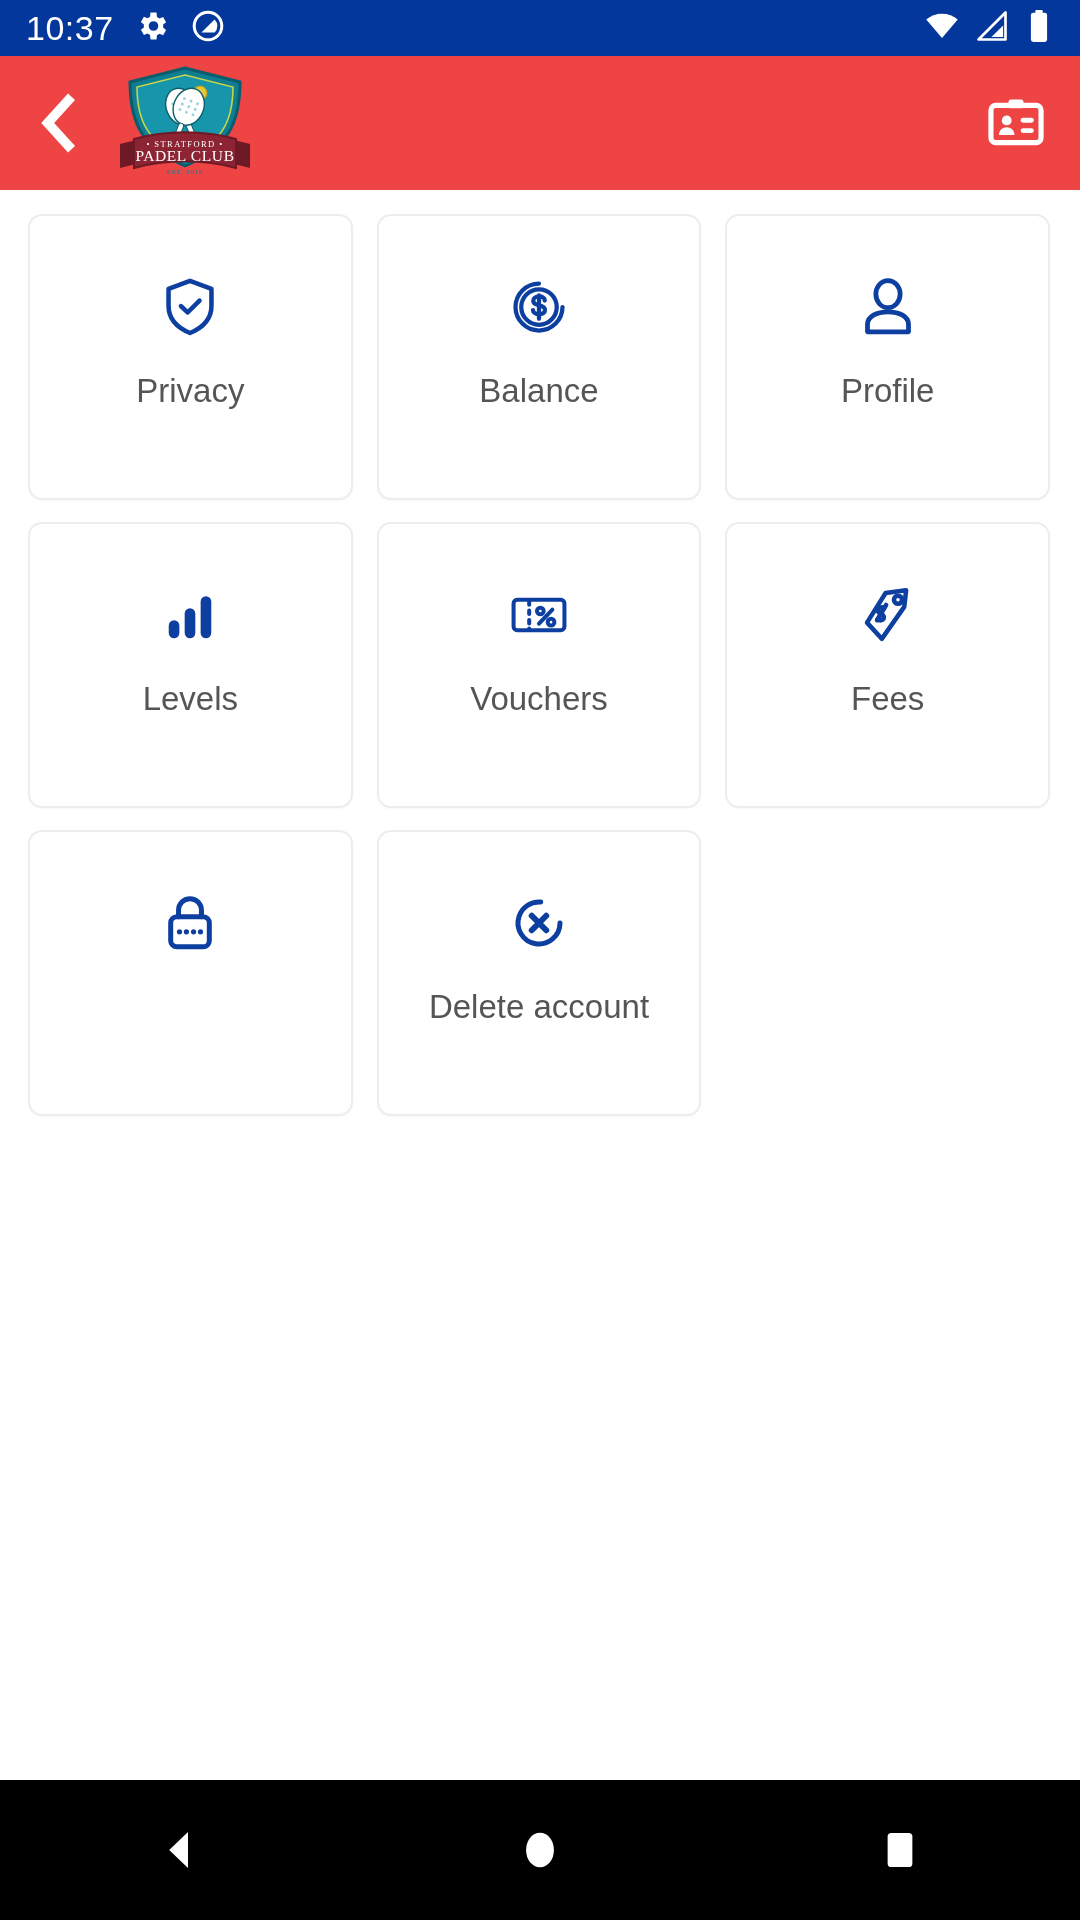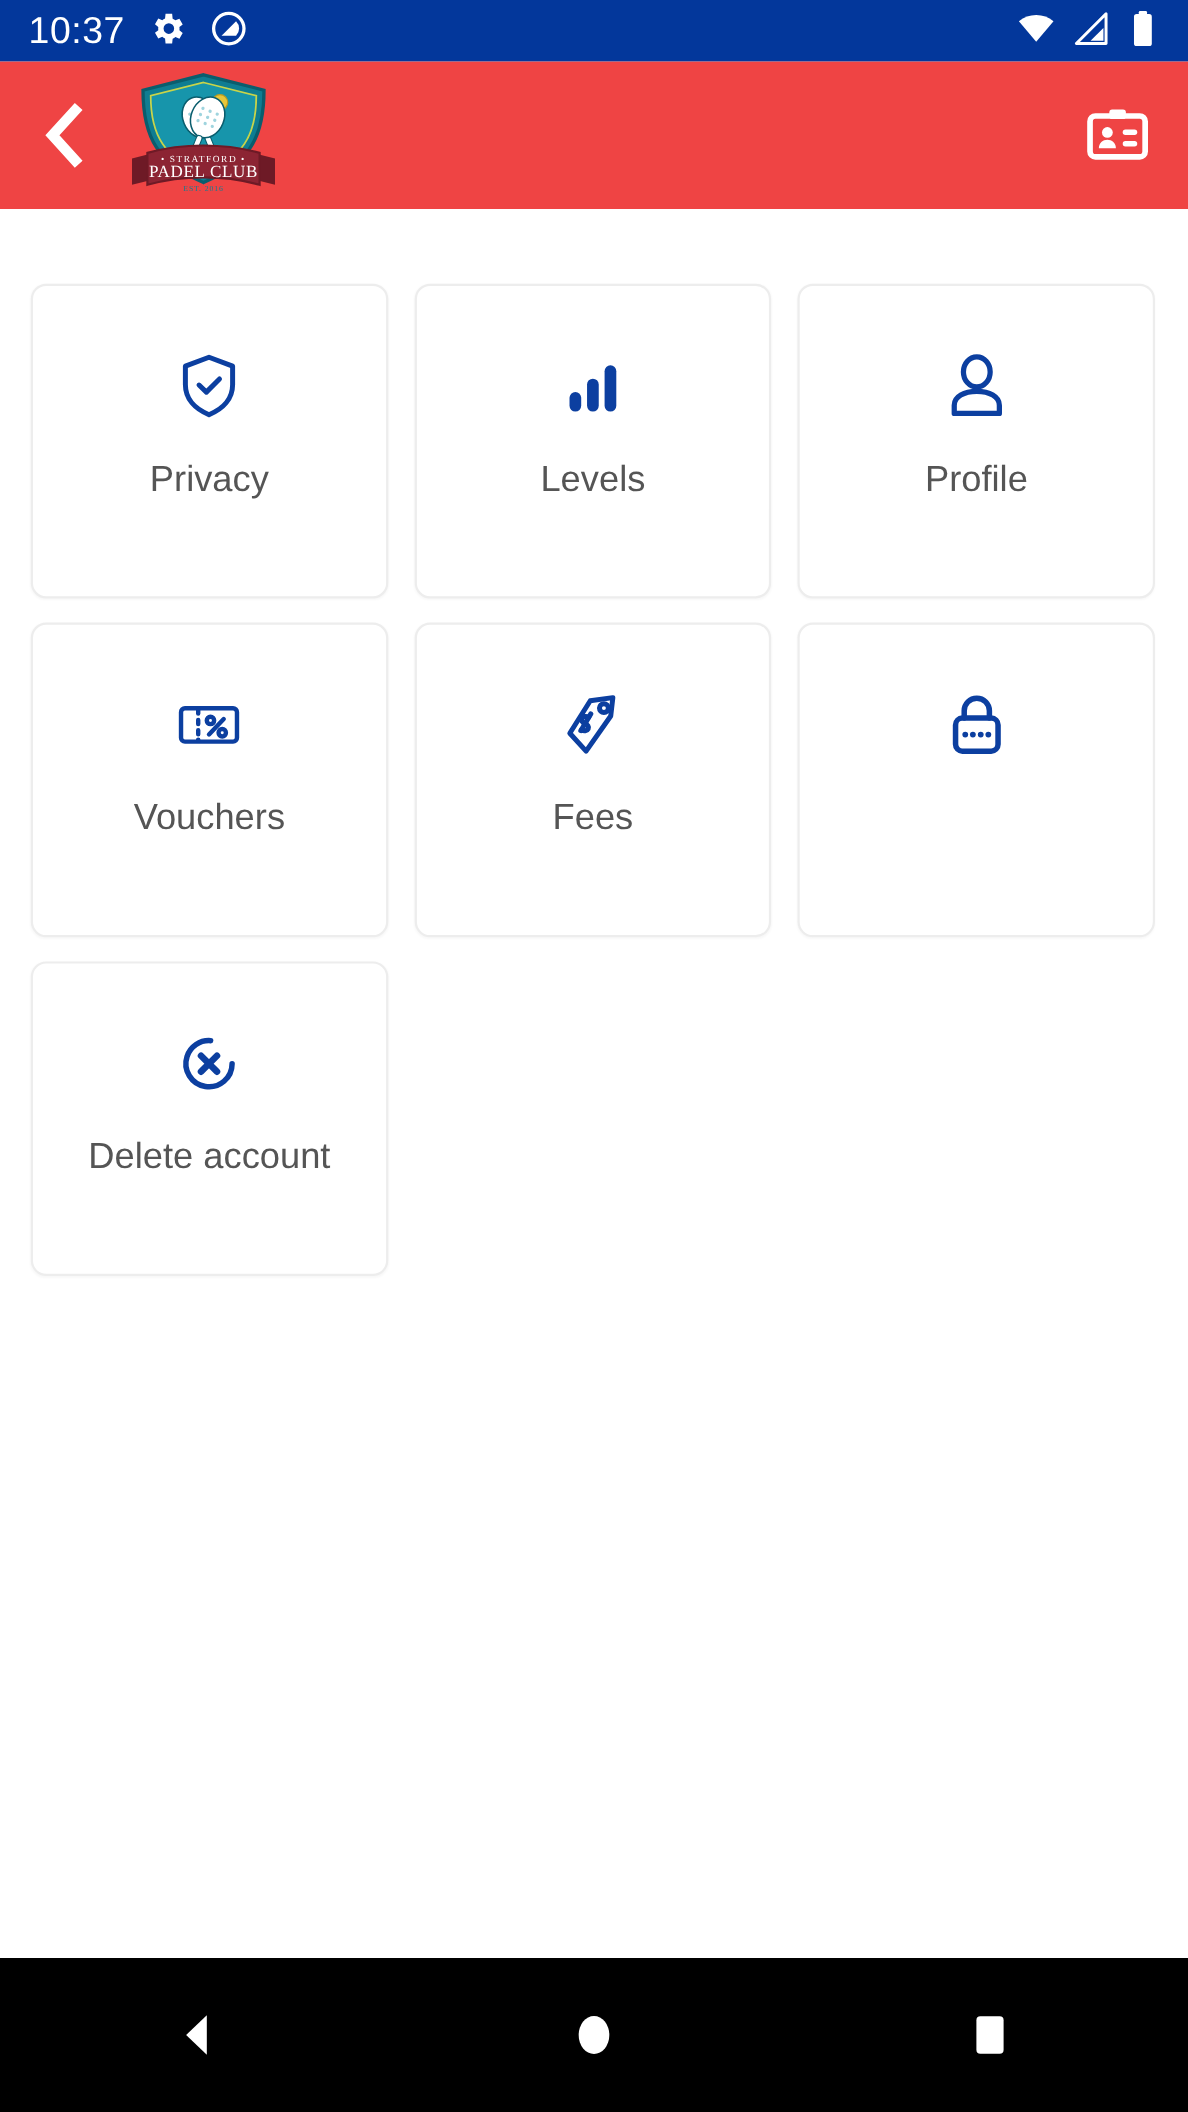--- a/index.html
+++ b/index.html
@@ -27,21 +27,21 @@
     height:134px; background:#ef4444;
     display:flex; align-items:center; padding:0 26px;
     flex:0 0 auto; position:relative;
   }
   .back-btn { width:64px; height:80px; display:flex; align-items:center; justify-content:center; }
   .logo-wrap { margin-left:24px; height:118px; display:flex; align-items:flex-start; }
   .appbar-actions { margin-left:auto; display:flex; align-items:center; }
   .idcard-btn { width:76px; height:76px; display:flex; align-items:center; justify-content:center; }
 
   
-  .content { flex:1 1 auto; background:#ffffff; padding:24px 30px 0 28px; overflow:hidden;margin-top:44px; }
+  .content { flex:1 1 auto; background:#ffffff; padding:24px 30px 0 28px; overflow:hidden; }
   .grid { display:grid; grid-template-columns:repeat(3, 1fr); gap:22px 24px; }
   .tile {
     background:#ffffff;
     border:2px solid #ededed;
     border-radius:14px;
     height:286px;
     display:flex; flex-direction:column; align-items:center;
     padding-top:58px;
     box-shadow:0 1px 2px rgba(0,0,0,0.03);
   }
@@ -181,41 +181,51 @@
       <div class="tile">
         <div class="tile-icon">
           <svg width="58" height="62" viewBox="0 0 24 26" fill="none" stroke="#0c3fa0" stroke-width="1.9" stroke-linecap="round" stroke-linejoin="round">
             <path d="M12 2 21 5.4v7.1c0 5.3-3.6 9.2-9 11.4-5.4-2.2-9-6.1-9-11.4V5.4z"></path>
             <path d="M8.2 12.6 11 15.3l5-5"></path>
           </svg>
         </div>
         <div class="tile-label">Privacy</div>
       </div>
 
-
+      <div class="tile">
+        <div class="tile-icon">
+          <svg width="60" height="60" viewBox="0 0 24 24" fill="none" stroke="#0c3fa0" stroke-width="1.7" stroke-linecap="round">
+            <circle cx="12" cy="12" r="7.1"></circle>
+            <circle cx="12" cy="12" r="9.4" stroke-dasharray="44 16"></circle>
+            <path d="M12 7.3v9.4M14.3 9.4c0-1-1-1.6-2.3-1.6s-2.3.7-2.3 1.7.9 1.5 2.3 1.8 2.4.8 2.4 1.9-1.1 1.7-2.4 1.7-2.4-.7-2.4-1.7"></path>
+          </svg>
+        </div>
+        <div class="tile-label">Balance</div>
+      </div>
+
+
+      <div class="tile">
+        <div class="tile-icon">
+          <svg width="56" height="62" viewBox="0 0 22 26" fill="none" stroke="#0c3fa0" stroke-width="2" stroke-linecap="round" stroke-linejoin="round">
+            <ellipse cx="11" cy="7.6" rx="5.1" ry="5.7"></ellipse>
+            <path d="M2.4 23.4v-3.1C2.4 17 6.2 15 11 15s8.6 2 8.6 5.3v3.1z"></path>
+          </svg>
+        </div>
+        <div class="tile-label">Profile</div>
+      </div>
 
       <div class="tile">
         <div class="tile-icon">
           <svg width="58" height="58" viewBox="0 0 24 24" fill="#0c3fa0">
             <rect x="3.2" y="14.2" width="4.4" height="7.4" rx="2.2"></rect>
             <rect x="9.8" y="9.2" width="4.4" height="12.4" rx="2.2"></rect>
             <rect x="16.4" y="4.2" width="4.4" height="17.4" rx="2.2"></rect>
           </svg>
         </div>
         <div class="tile-label">Levels</div>
-      </div>
-
-      <div class="tile">
-        <div class="tile-icon">
-          <svg width="56" height="62" viewBox="0 0 22 26" fill="none" stroke="#0c3fa0" stroke-width="2" stroke-linecap="round" stroke-linejoin="round">
-            <ellipse cx="11" cy="7.6" rx="5.1" ry="5.7"></ellipse>
-            <path d="M2.4 23.4v-3.1C2.4 17 6.2 15 11 15s8.6 2 8.6 5.3v3.1z"></path>
-          </svg>
-        </div>
-        <div class="tile-label">Profile</div>
       </div>
 
 
       <div class="tile">
         <div class="tile-icon">
           <svg width="58" height="44" viewBox="0 0 26 18" fill="none" stroke="#0c3fa0" stroke-width="1.8" stroke-linecap="round" stroke-linejoin="round">
             <rect x="1.6" y="2.2" width="22.8" height="13.6" rx="1.6"></rect>
             <path d="M8.6 2.8v1.6M8.6 7v1.6M8.6 11.2v1.6M8.6 15v0.4" stroke-dasharray="2 2"></path>
             <circle cx="13.6" cy="7.2" r="1.5"></circle>
             <circle cx="18.4" cy="12.2" r="1.5"></circle>

